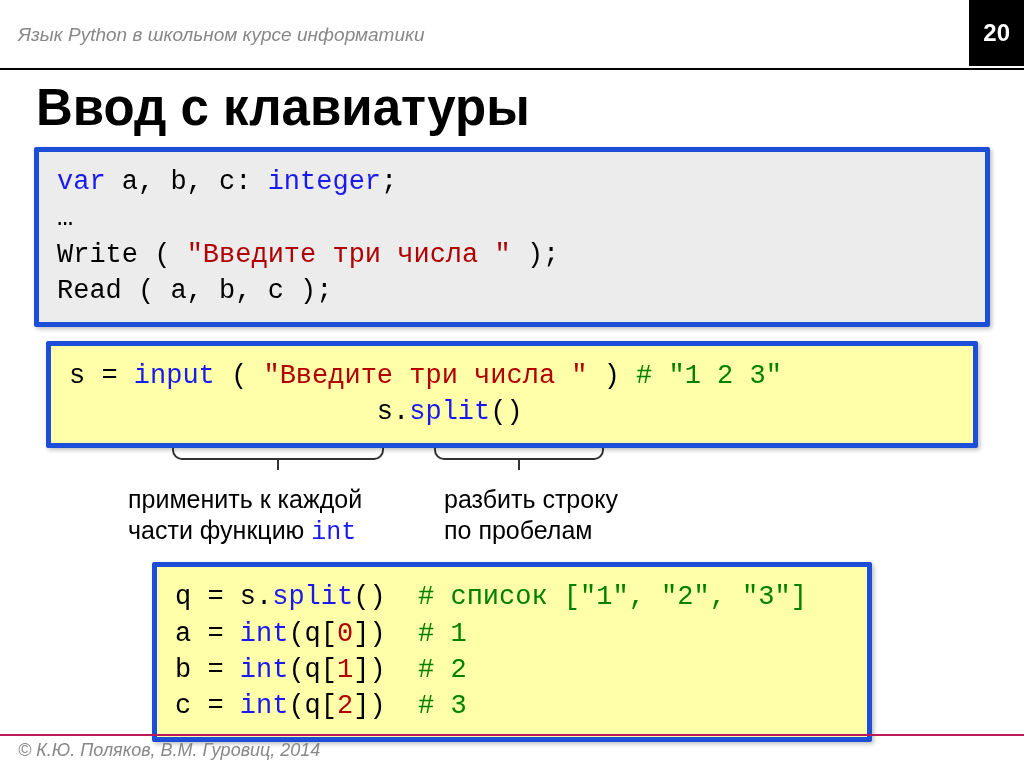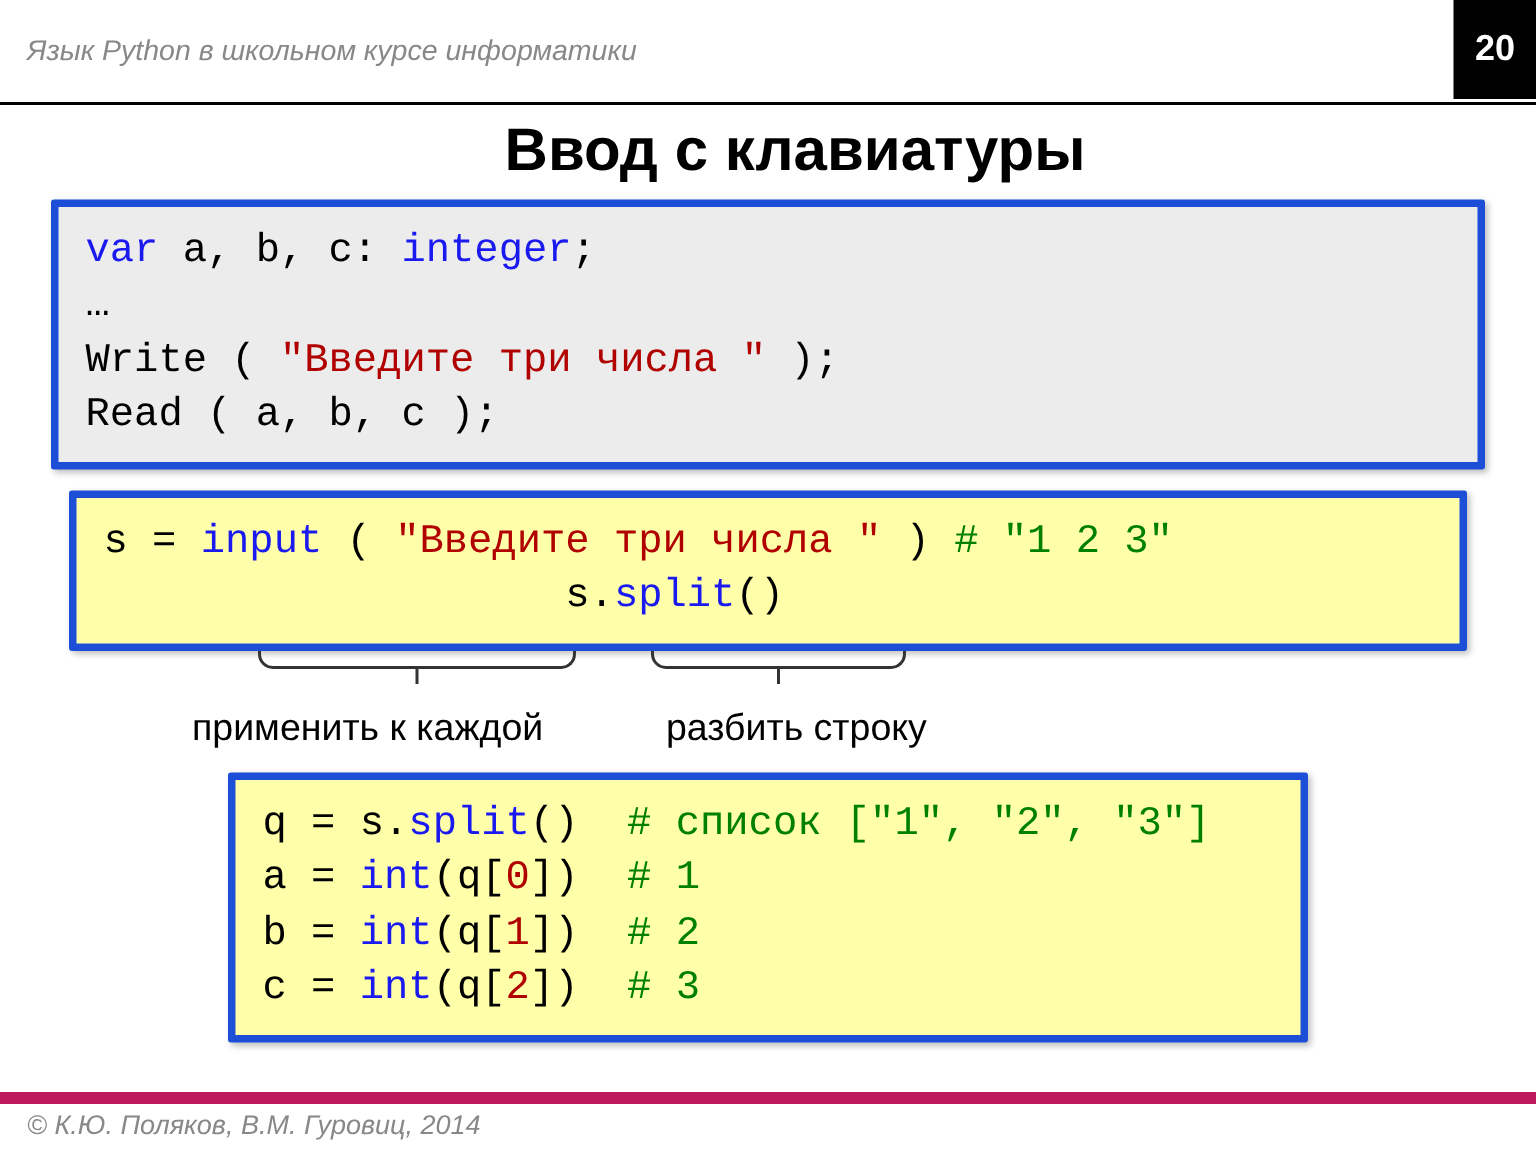--- a/index.html
+++ b/index.html
@@ -29,25 +29,24 @@
     padding: 19px 14px;
     margin-right: -18px;
     margin-top: -4px;
   }
   .rule {
     height: 2px;
     background: #000;
     margin: 0 0 2px 0;
   }
   .title {
-    font-size: 40px;
+    font-size: 51px;
     font-weight: bold;
     color: #000;
     padding: 6px 0 10px 36px;
-    text-align: center;
   }
   .code-gray, .code-yellow {
     border: 5px solid #1d4ed8;
     border-radius: 2px;
     box-shadow: 2px 2px 4px rgba(0,0,0,0.25);
     font-family: "Courier New", monospace;
     font-size: 27px;
     line-height: 1.35;
     padding: 12px 18px;
     white-space: pre;
@@ -105,21 +104,21 @@
   .anno2 { margin-left: 16px; width: 260px; line-height: 1.25; }
   .anno-int { color: #1a1af0; font-family: "Courier New", monospace; }
 
   .center-wrap { display: flex; justify-content: center; padding-bottom: 20px;}
 
   .footer {
     position: absolute;
     bottom: 0;
     left: 0;
     right: 0;
-    border-top: 8px solid #be185d;
+    border-top: 2px solid #be185d;
     display: flex;
     justify-content: space-between;
     font-style: italic;
     color: #888;
     font-size: 18px;
     padding: 4px 18px 6px 18px;
   }
 </style>
 </head>
 <body>
@@ -141,23 +140,25 @@
 <span class="plain">                   </span><span class="plain">s.</span><span class="kw-fn">split</span><span class="plain">()</span></div>
 
 <div class="braces-row">
   <div class="brace b1"></div>
   <div class="brace b2"></div>
 </div>
 
 <div class="anno-row">
   <div class="anno1">
     <div>применить к каждой</div>
+    <div><span>части функцию </span><span class="anno-int">int</span></div>
   </div>
   <div class="anno2">
     <div>разбить строку</div>
+    <div>по пробелам</div>
   </div>
 </div>
 
 <div class="center-wrap">
 <div class="code-yellow cy2"><span class="plain">q = s.</span><span class="kw-fn">split</span><span class="plain">()  </span><span class="cmt"># список ["1", "2", "3"]</span>
 <span class="plain">a = </span><span class="kw-fn">int</span><span class="plain">(q[</span><span class="num">0</span><span class="plain">])  </span><span class="cmt"># 1</span>
 <span class="plain">b = </span><span class="kw-fn">int</span><span class="plain">(q[</span><span class="num">1</span><span class="plain">])  </span><span class="cmt"># 2</span>
 <span class="plain">c = </span><span class="kw-fn">int</span><span class="plain">(q[</span><span class="num">2</span><span class="plain">])  </span><span class="cmt"># 3</span></div>
 </div>
 

